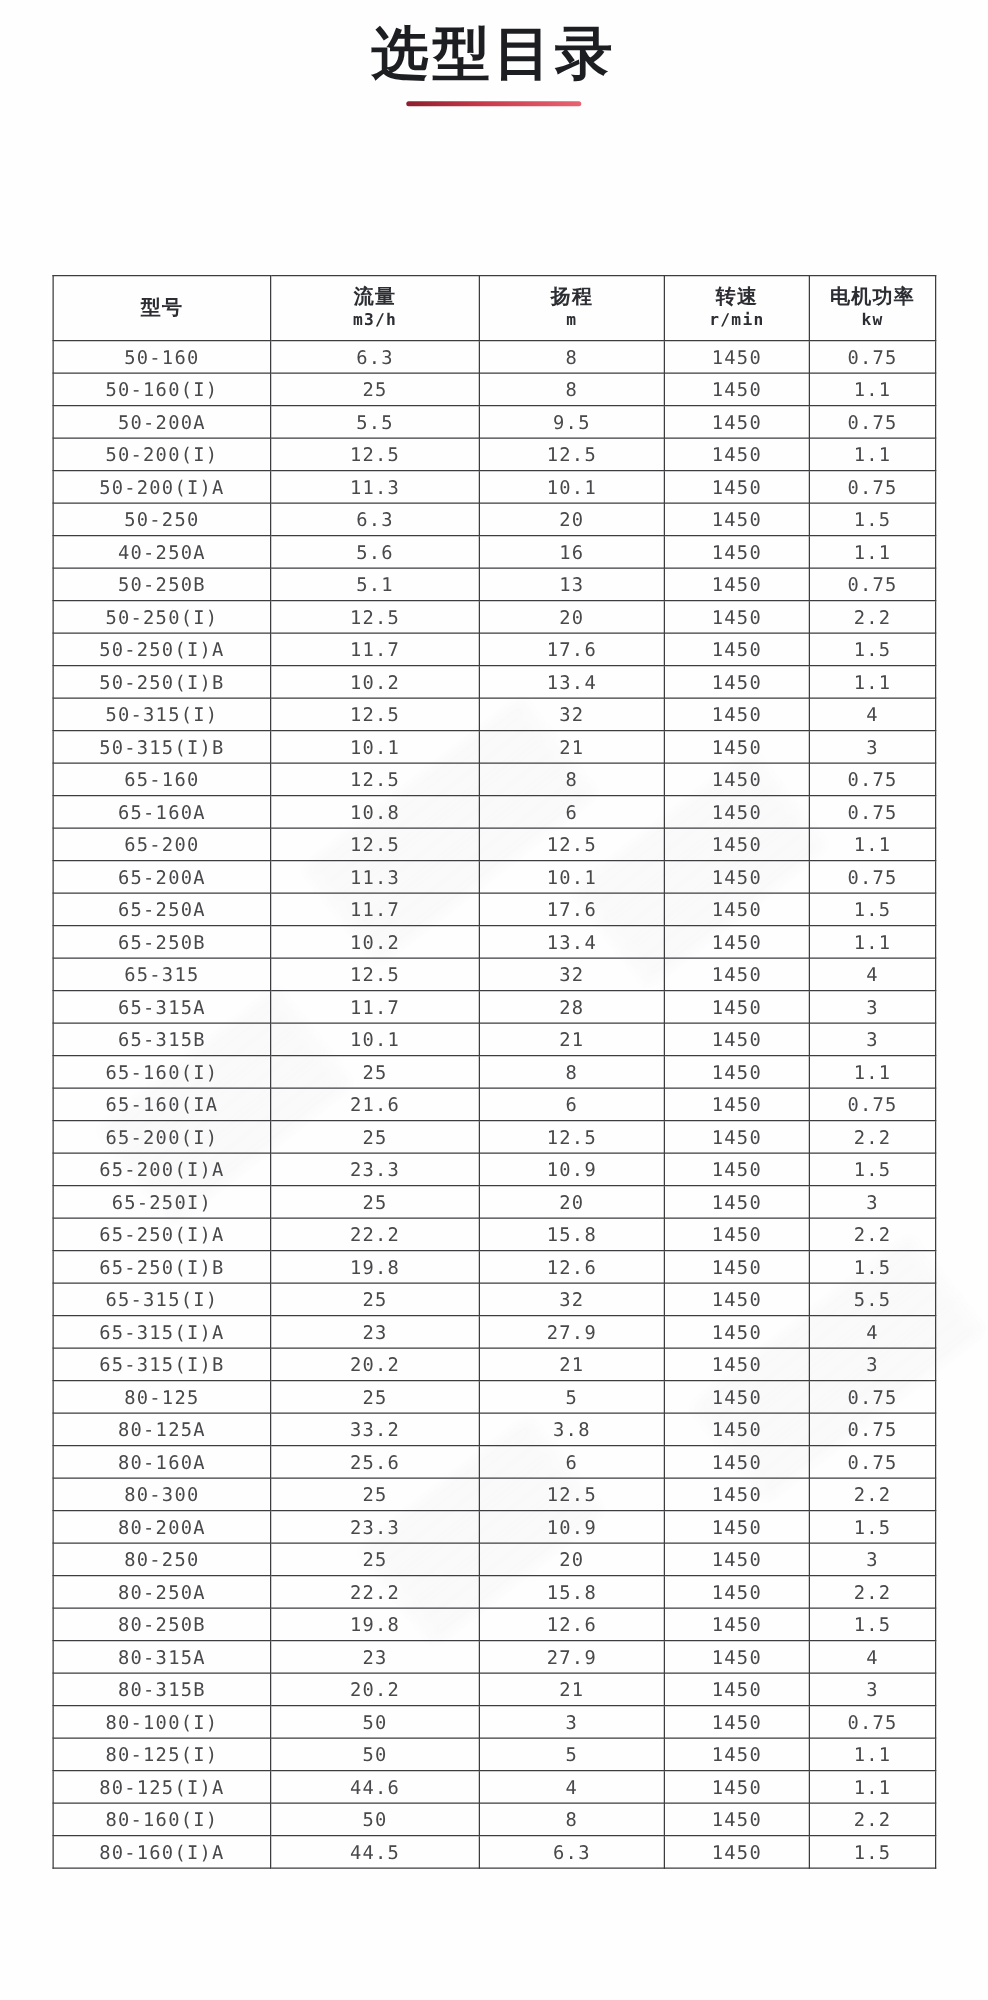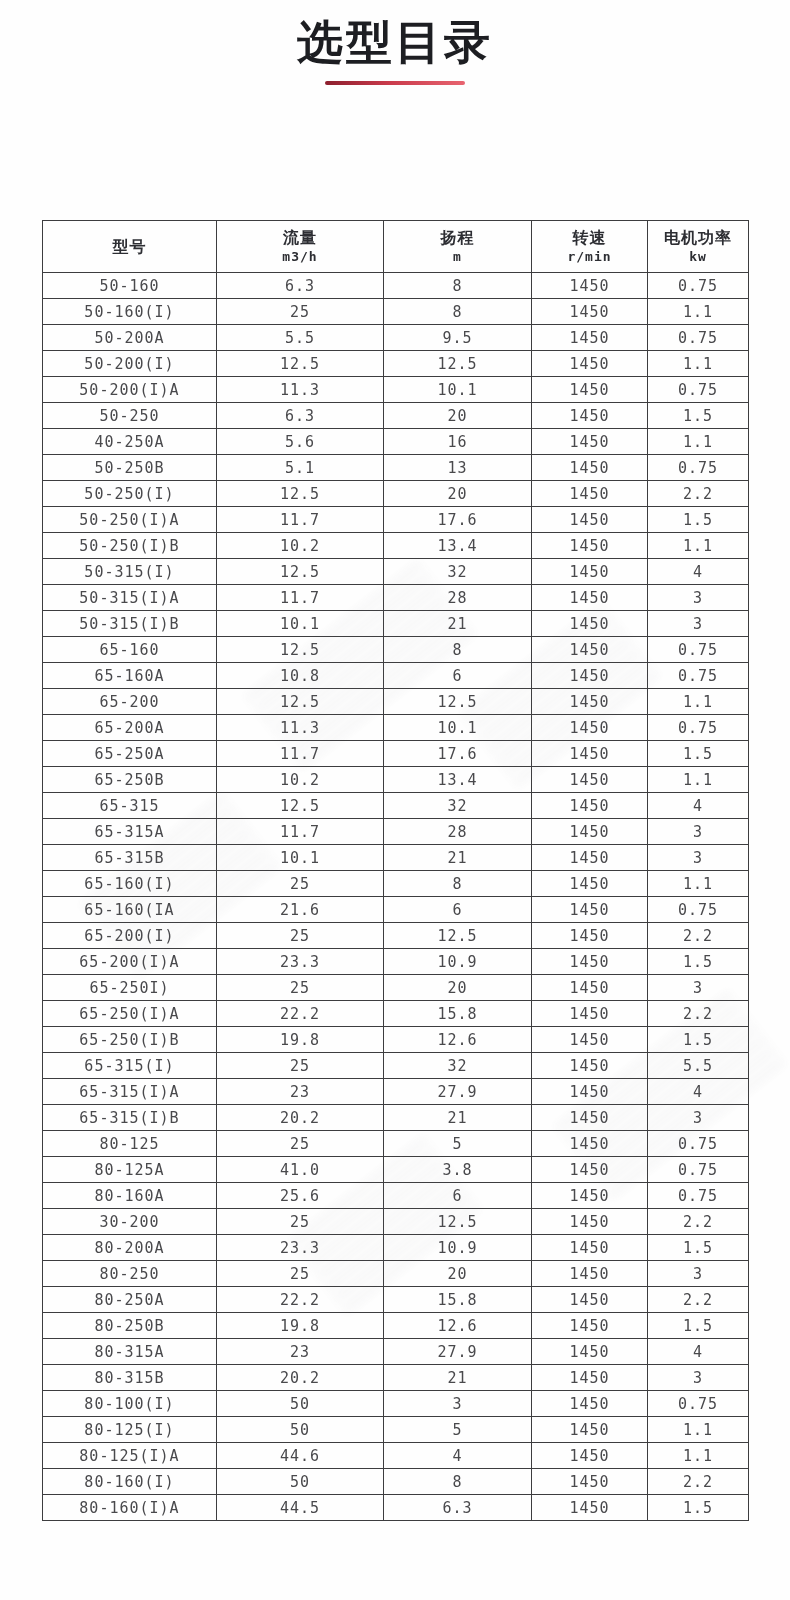--- a/index.html
+++ b/index.html
@@ -235,27 +235,20 @@
           <td>1.1</td>
         </tr>
         <tr>
           <td>50-315(I)</td>
           <td>12.5</td>
           <td>32</td>
           <td>1450</td>
           <td>4</td>
         </tr>
         <tr>
-          <td>50-315(I)A</td>
-          <td>11.7</td>
-          <td>28</td>
-          <td>1450</td>
-          <td>3</td>
-        </tr>
-        <tr>
           <td>50-315(I)B</td>
           <td>10.1</td>
           <td>21</td>
           <td>1450</td>
           <td>3</td>
         </tr>
         <tr>
           <td>65-160</td>
           <td>12.5</td>
           <td>8</td>
@@ -390,34 +383,34 @@
         </tr>
         <tr>
           <td>80-125</td>
           <td>25</td>
           <td>5</td>
           <td>1450</td>
           <td>0.75</td>
         </tr>
         <tr>
           <td>80-125A</td>
-          <td>41.0</td>
+          <td>33.2</td>
           <td>3.8</td>
           <td>1450</td>
           <td>0.75</td>
         </tr>
         <tr>
           <td>80-160A</td>
           <td>25.6</td>
           <td>6</td>
           <td>1450</td>
           <td>0.75</td>
         </tr>
         <tr>
-          <td>30-200</td>
+          <td>80-300</td>
           <td>25</td>
           <td>12.5</td>
           <td>1450</td>
           <td>2.2</td>
         </tr>
         <tr>
           <td>80-200A</td>
           <td>23.3</td>
           <td>10.9</td>
           <td>1450</td>

